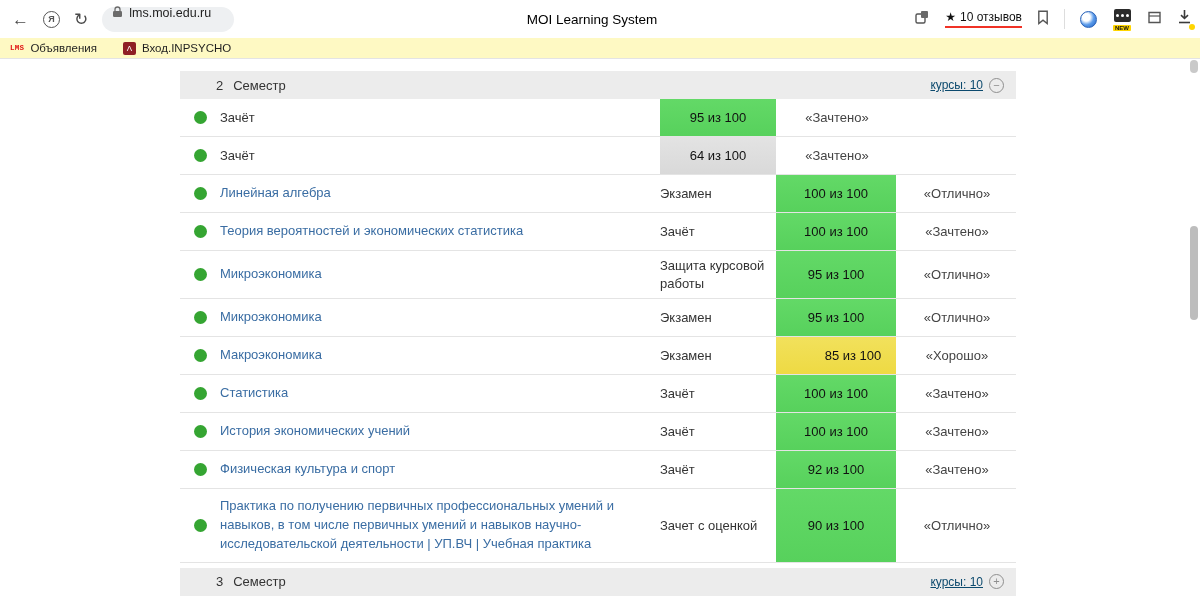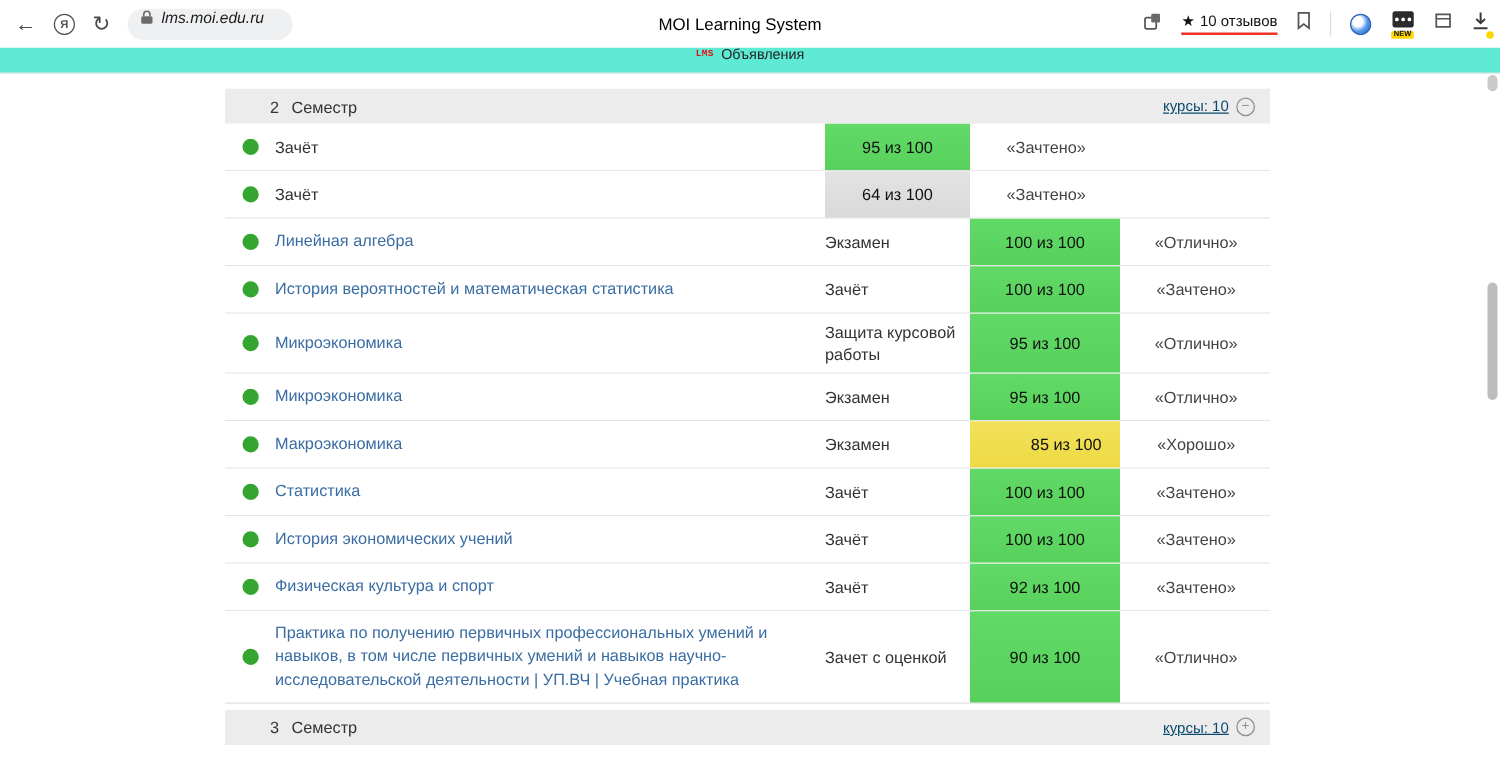--- a/index.html
+++ b/index.html
@@ -21,22 +21,22 @@
     padding:0 12px; background:#fff; position:relative;
   }
   .nav-ico{ font-size:17px; color:#4a4a4a; cursor:pointer; line-height:1; }
   .ya-ring{
     width:17px; height:17px; border:1.6px solid #555; border-radius:50%;
     display:flex; align-items:center; justify-content:center;
     font-size:9px; color:#555; font-weight:bold; cursor:pointer;
   }
   .addr{
     height:25px; background:#eef0f2; border-radius:13px;
-    display:flex; align-items:flex-start; gap:6px; padding:0 14px 12px 10px;
-    min-width:132px; cursor:text;font-style:italic;
+    display:flex; align-items:center; gap:6px; padding:0 14px 12px 10px;
+    min-width:132px; cursor:text;
   }
   .addr-url{ font-size:12.5px; color:#1c1c1c; }
   .chrome-title{
     position:absolute; left:0; right:16px; text-align:center;
     font-size:13.5px; color:#000; pointer-events:none;
   }
   .chrome-right{
     position:absolute; right:8px; top:0; height:38px;
     display:flex; align-items:center; gap:15px;
   }
@@ -55,21 +55,21 @@
     display:flex; align-items:center; justify-content:center; gap:2px;}
   .newico .px{ width:3px; height:3px; background:#fff; border-radius:50%; }
   .newico .tag{ position:absolute; left:50%; transform:translateX(-50%); bottom:-2px;
     background:#ffd500; color:#111; font-size:6px; font-weight:bold; padding:0 2px; border-radius:1px; }
   .dlwrap{ position:relative; cursor:pointer; }
   .dl-dot{ position:absolute; right:-3px; bottom:-1px; width:6px; height:6px; border-radius:50%; background:#ffd500; }
 
   
   .bookmarks{
     height:21px; display:flex; align-items:center; gap:26px;
-    padding:0 10px; border-bottom:1px solid #e4e4e4; background:#5eead4;flex-direction:column;
+    padding:0 10px; border-bottom:1px solid #e4e4e4; background:#fef9c3;
   }
   .bm{ display:flex; align-items:center; gap:6px; cursor:pointer; }
   .bm-label{ font-size:11.5px; color:#1f1f1f; }
   .fav-lms{ font-size:7.5px; font-weight:bold; color:#e01313; letter-spacing:.3px;
     font-family:"Liberation Mono","DejaVu Sans Mono",monospace; }
   .fav-inp{ width:13px; height:13px; background:#8f1f24; border-radius:2px;
     color:#fff; font-size:8px; display:flex; align-items:center; justify-content:center; }
 
   
   .content{ height:550px; overflow:hidden; position:relative; background:#fff; }
@@ -216,21 +216,21 @@
   <div class="course-row">
     <span class="dot"></span>
     <a class="course-name">Линейная алгебра</a>
     <div class="course-type">Экзамен</div>
     <div class="score-cell" data-badge="green">100 из 100</div>
     <div class="grade">«Отлично»</div>
   </div>
 
   <div class="course-row">
     <span class="dot"></span>
-    <a class="course-name">История вероятностей и математическая статистика</a>
+    <a class="course-name">Теория вероятностей и экономических статистика</a>
     <div class="course-type">Зачёт</div>
     <div class="score-cell" data-badge="green">100 из 100</div>
     <div class="grade">«Зачтено»</div>
   </div>
 
   <div class="course-row">
     <span class="dot"></span>
     <a class="course-name">Микроэкономика</a>
     <div class="course-type">Защита курсовой работы</div>
     <div class="score-cell" data-badge="green">95 из 100</div>

